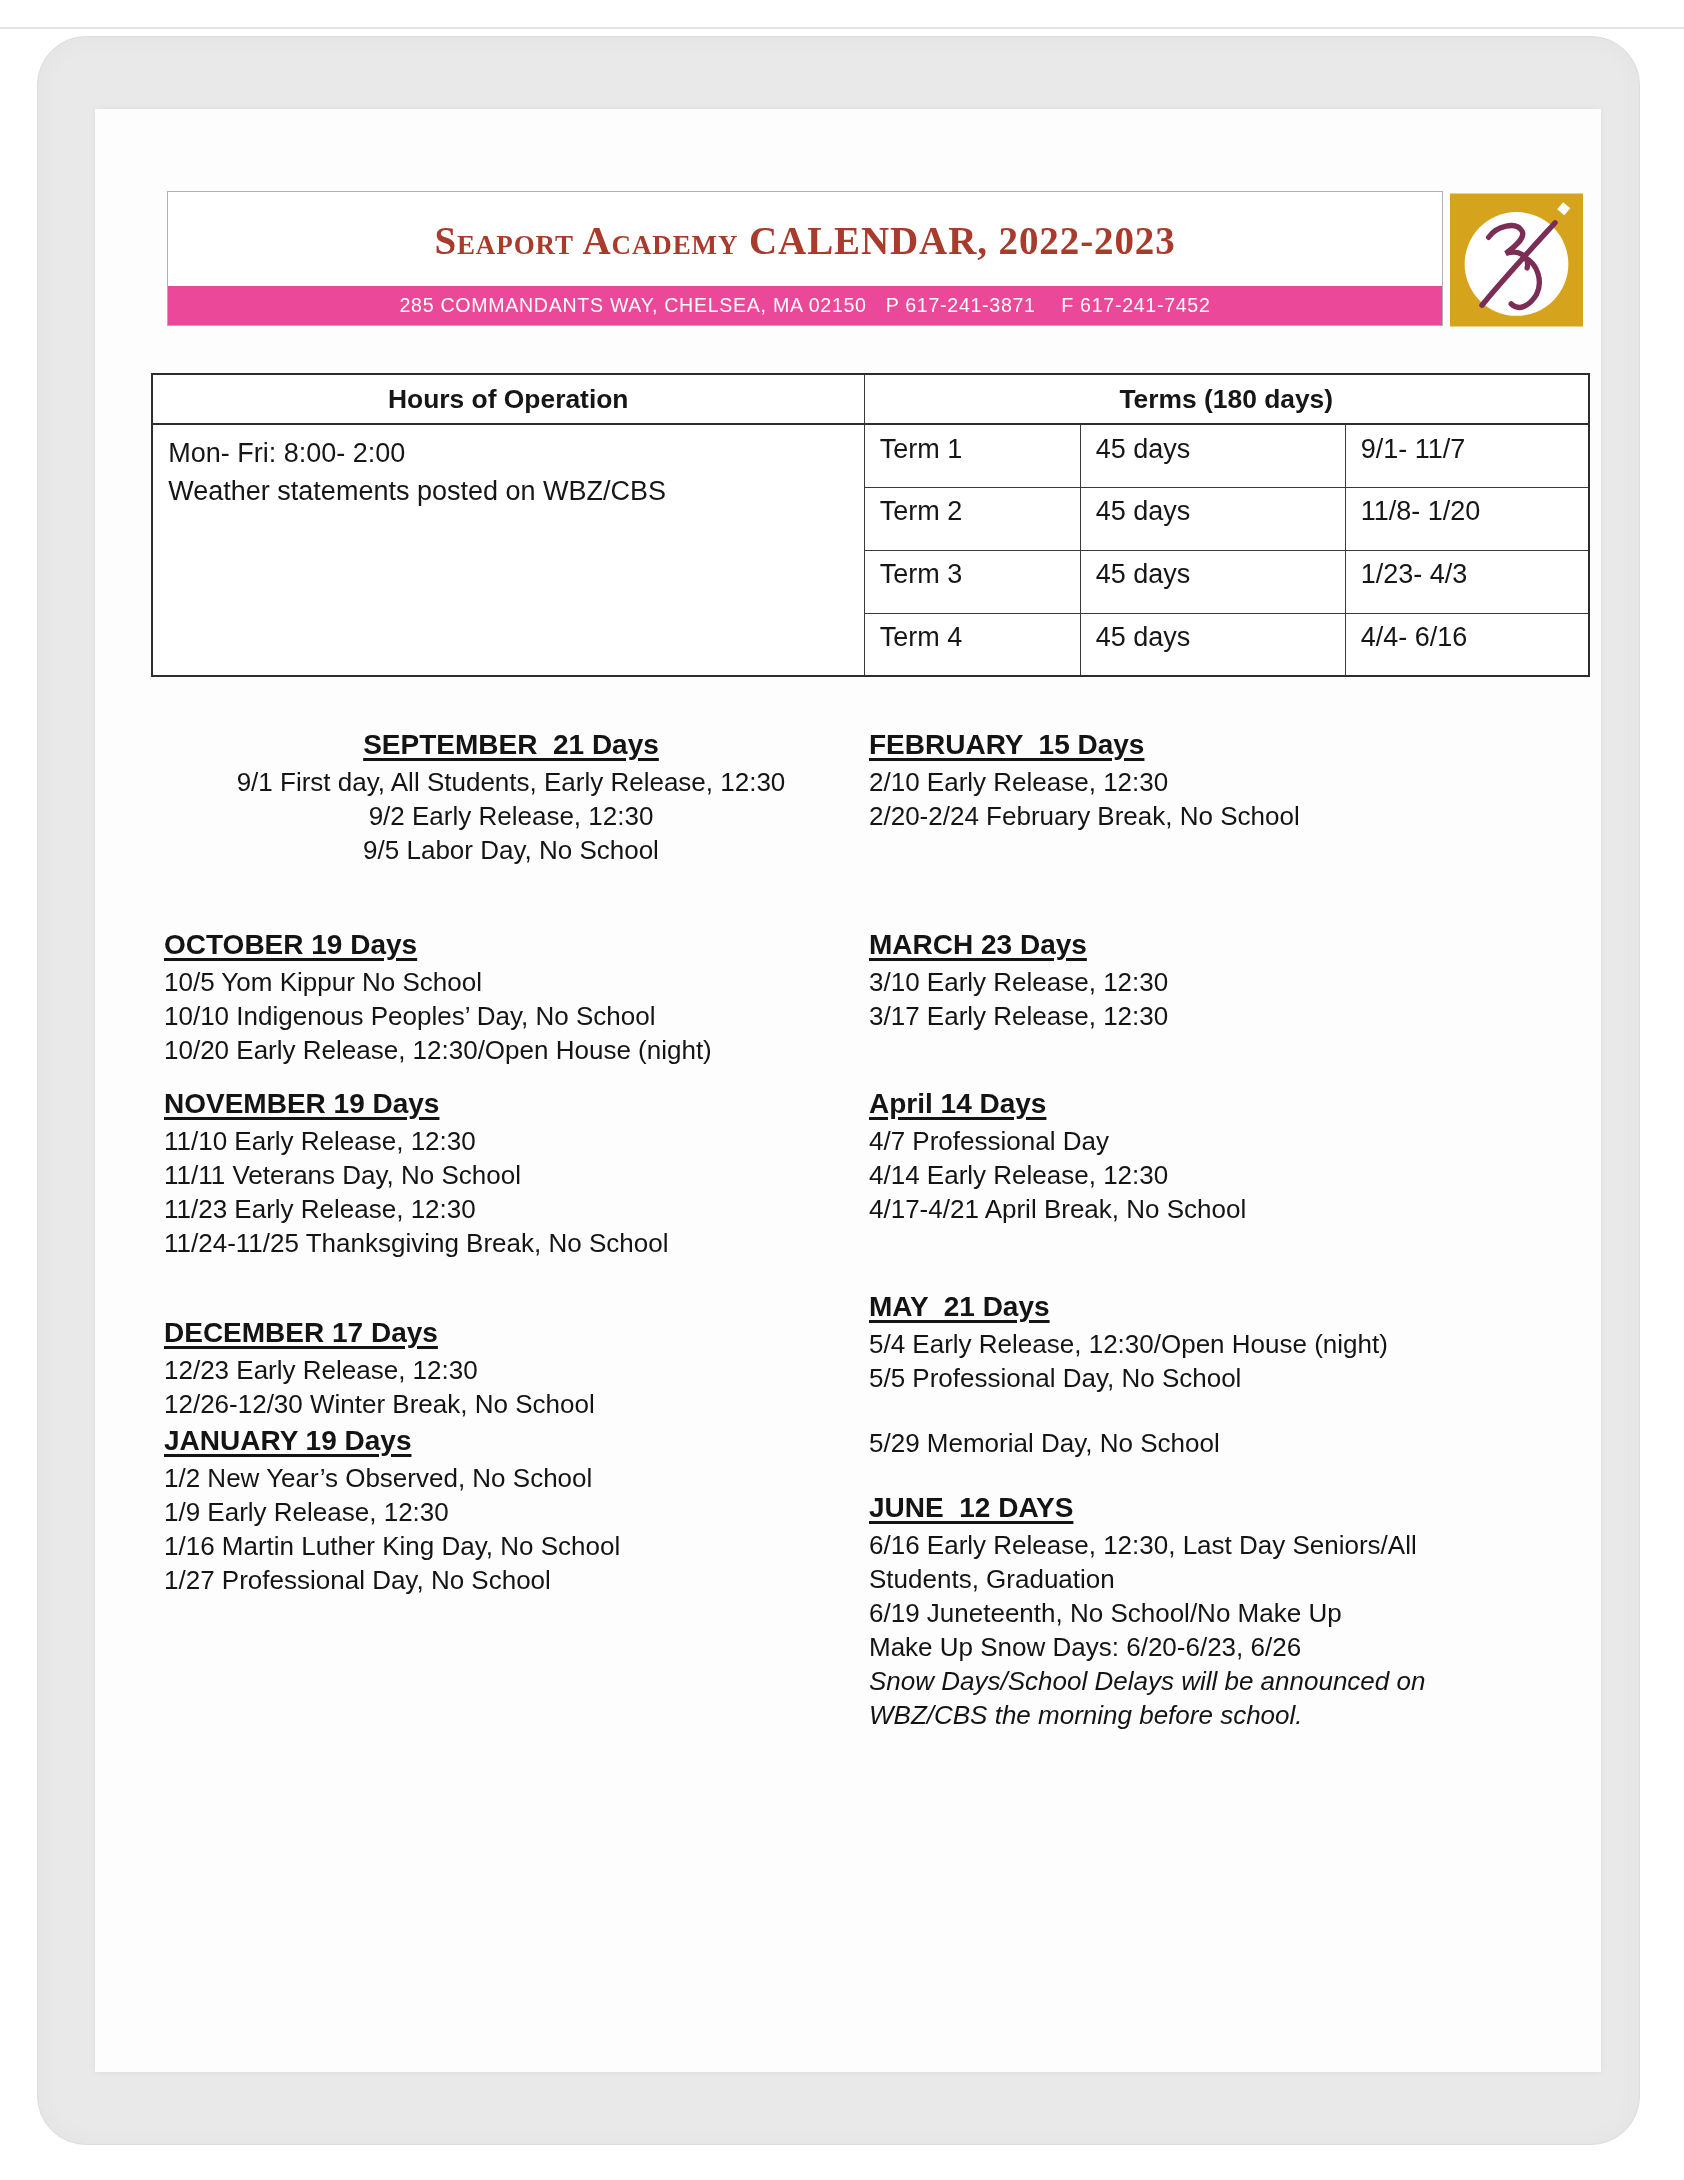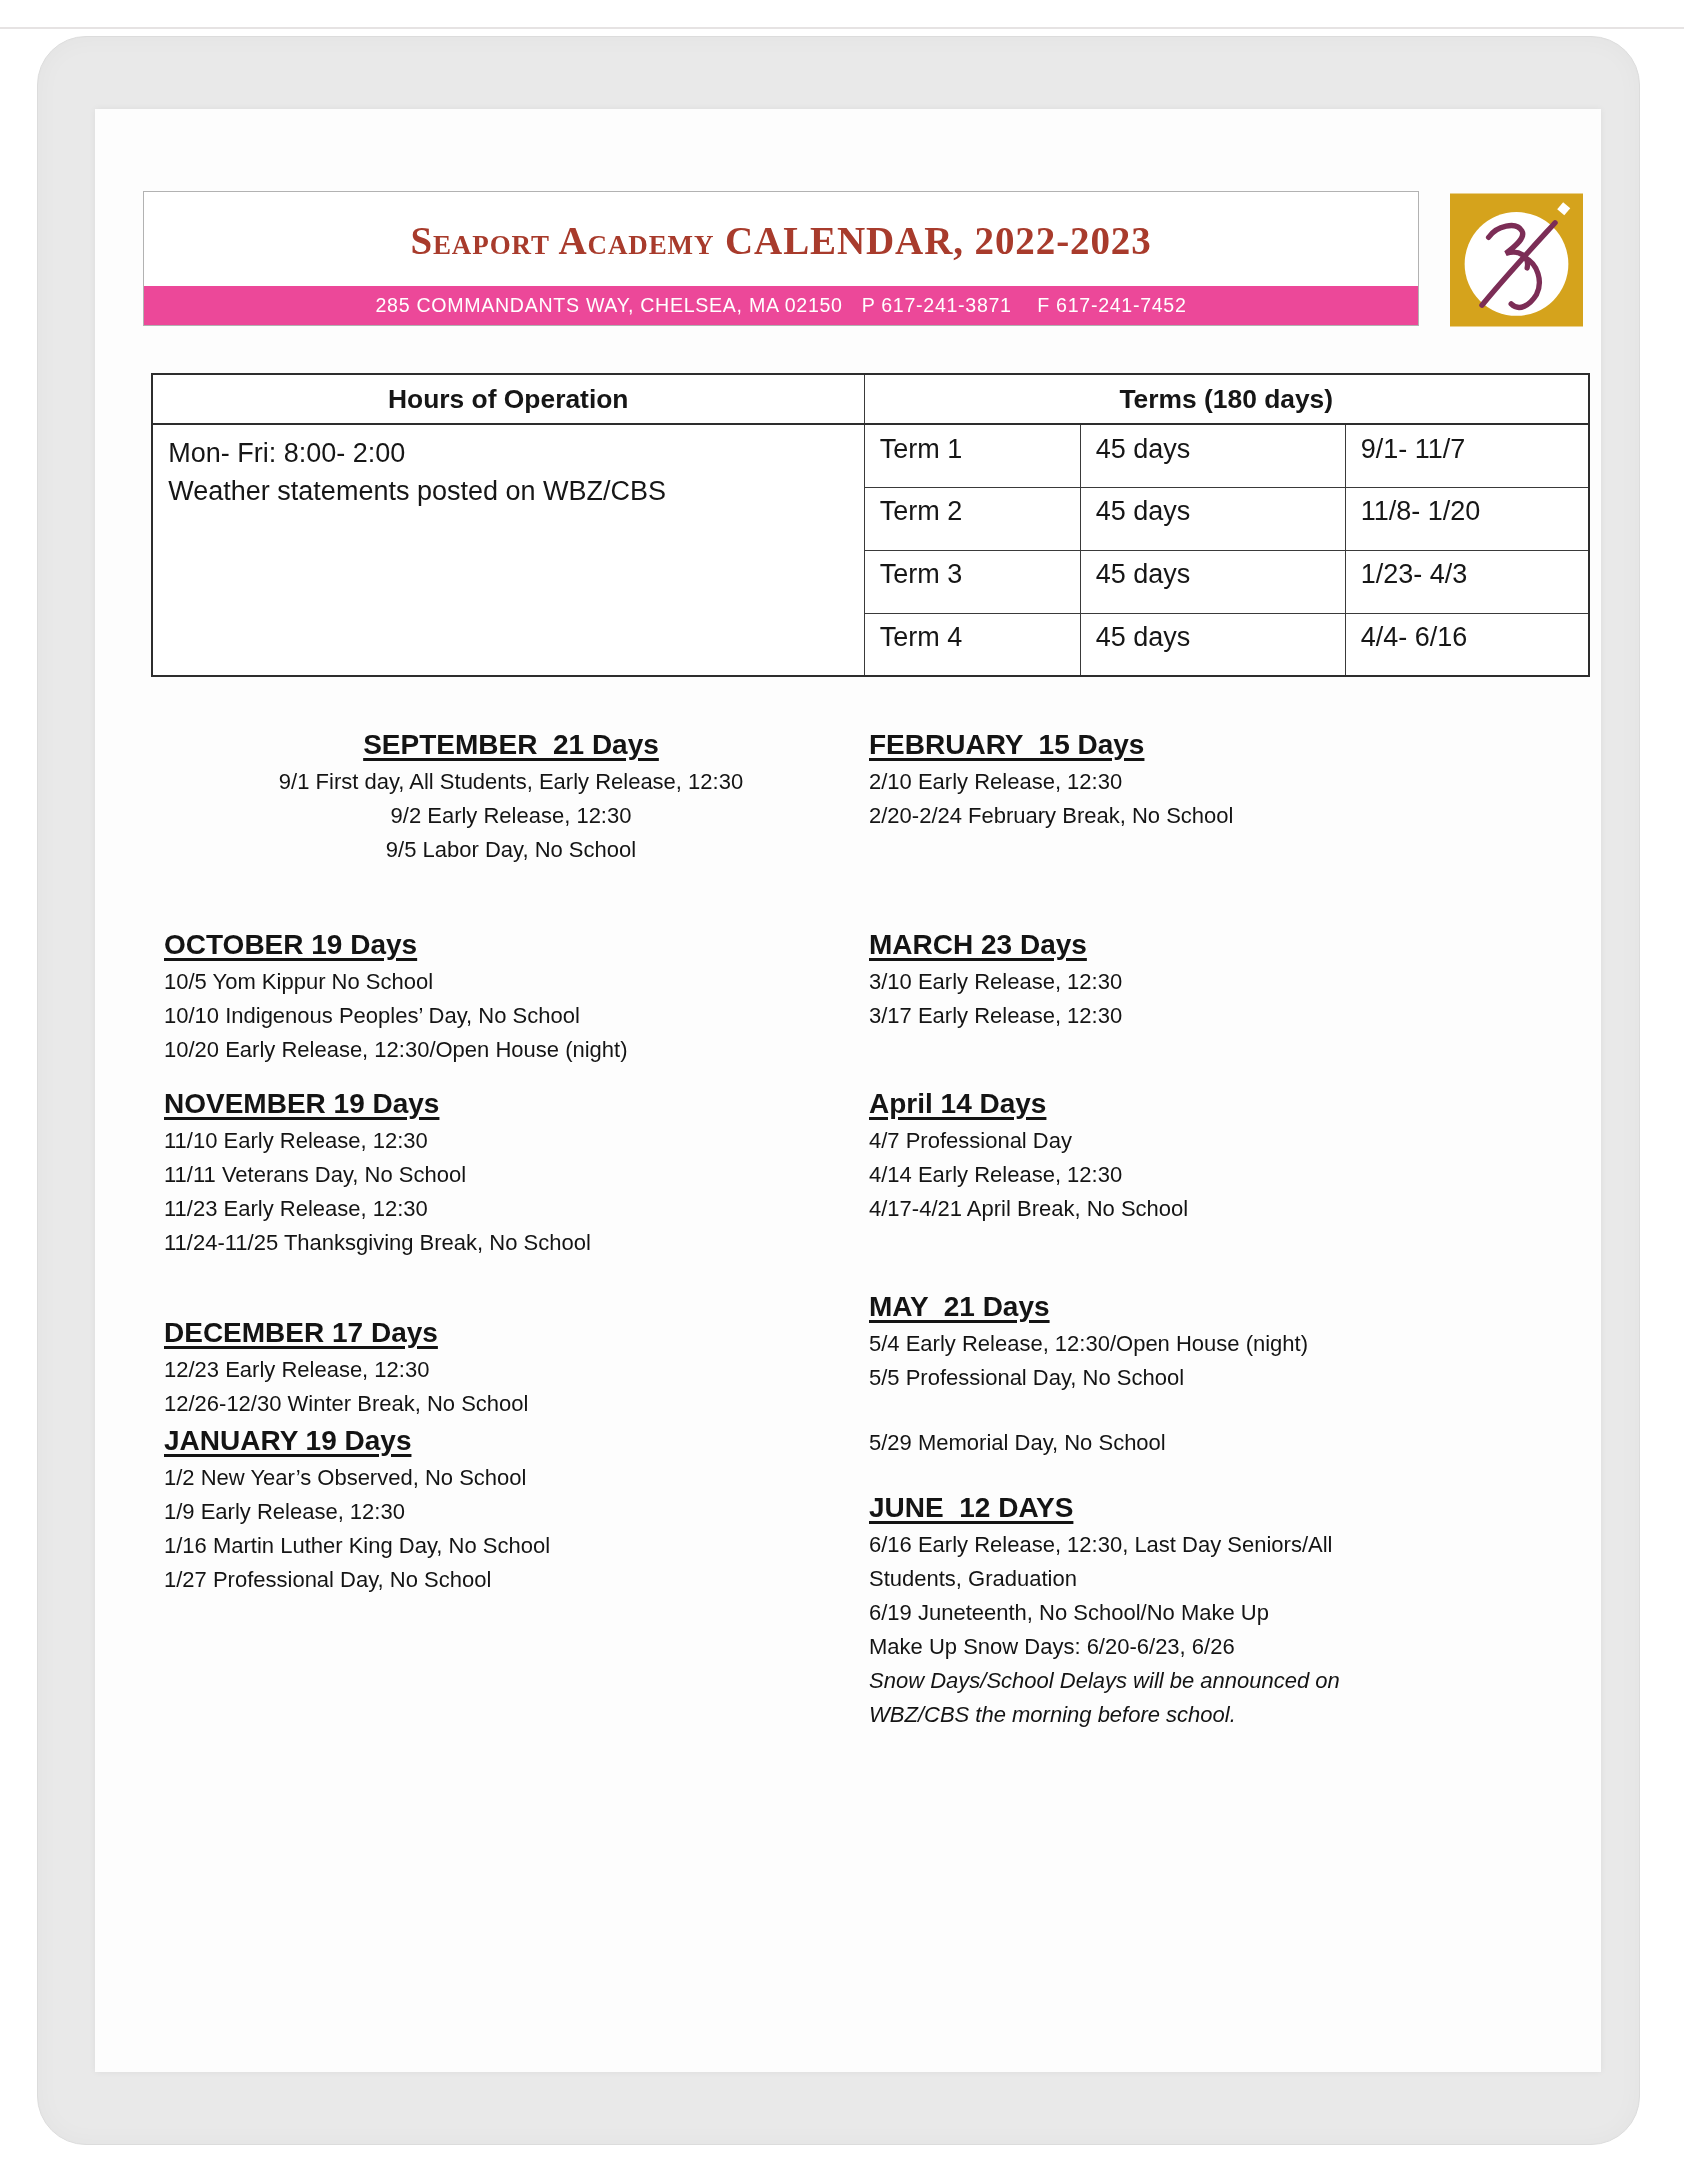--- a/index.html
+++ b/index.html
@@ -17,21 +17,21 @@
     position:absolute;left:37px;top:36px;width:1601px;height:2107px;
     background:#e9e9e9;border:0.9px solid #dcdcdc;border-radius:49px;
     box-shadow:inset 0 0 25.6px rgba(0,0,0,0.03);
   }
   .page{
     position:absolute;left:95px;top:109px;width:1506px;height:1963px;
     background:#fdfdfd;box-shadow:0 0 6.8px rgba(0,0,0,0.06);
   }
   
   .header-box{
-    position:absolute;left:143px;top:191px;width:1276px;height:135px;
+    position:absolute;left:167px;top:191px;width:1276px;height:135px;
     border:1.7px solid #b2b2b2;background:#ffffff;box-sizing:border-box;
   }
   .header-title{
     position:absolute;left:0;right:0;top:19px;height:60px;
     text-align:center;
     font-family:"Liberation Serif", serif;font-weight:bold;
     font-size:39px;line-height:60px;letter-spacing:0.9px;
     color:#a83b2c;white-space:pre;
   }
   .header-title .sc{font-variant:small-caps;}
@@ -67,21 +67,21 @@
   table.terms tr.head{height:48px;}
   td.hours-cell{line-height:38px;}
   
   .section{position:absolute;width:694px;}
   .section h3{
     margin:0 0 2.6px 0;font-size:28px;font-weight:bold;color:#141414;
     text-decoration:underline;text-decoration-thickness:2.6px;text-underline-offset:4.3px;
     line-height:34px;white-space:pre-wrap;
   }
   .section p{
-    margin:0;font-size:22px;line-height:34px;color:#141414;white-space:pre-wrap;
+    margin:0;font-size:26px;line-height:34px;color:#141414;white-space:pre-wrap;
   }
   .section p.it{font-style:italic;}
 </style>
 </head>
 <body>
 
 <div class="top-scan-line"></div>
 <div class="mat"></div>
 <div class="page"></div>
 

